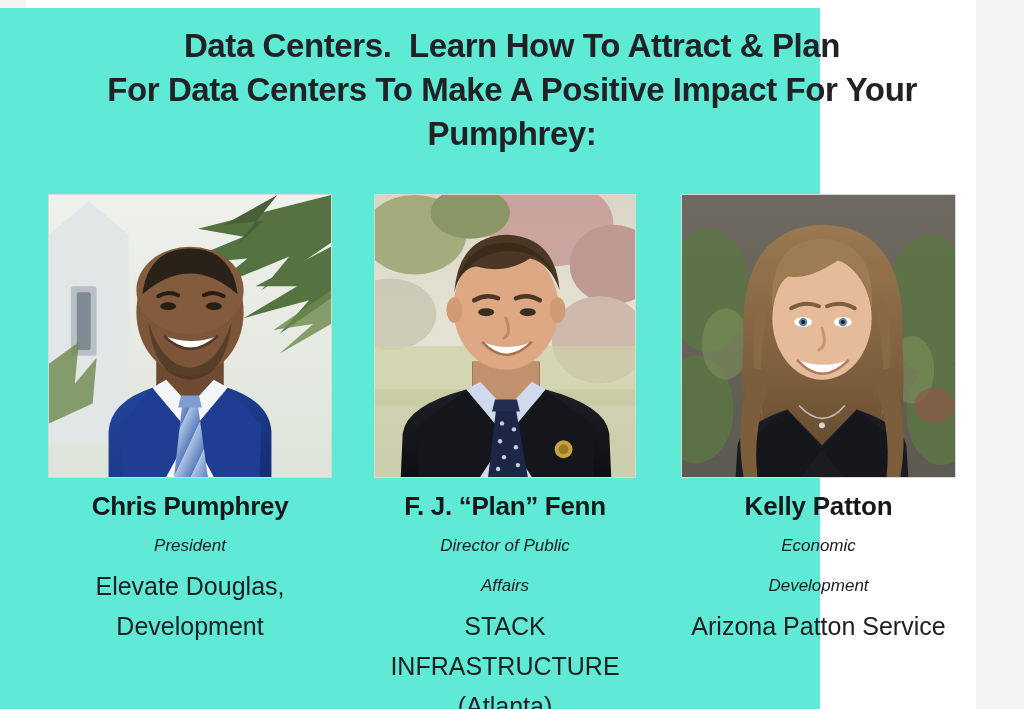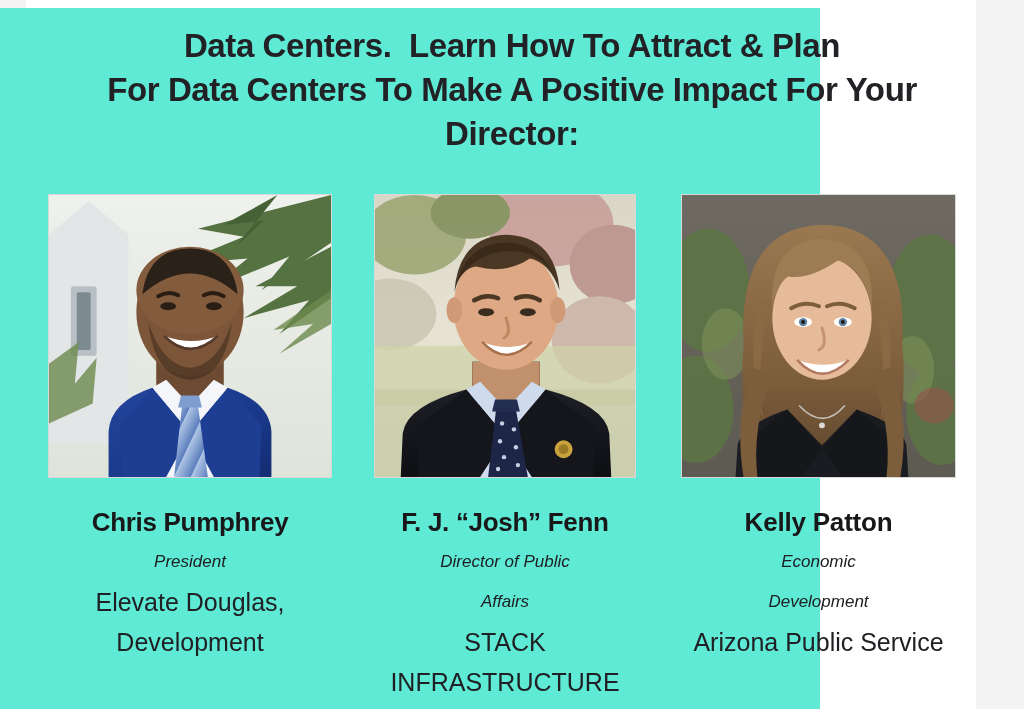--- a/index.html
+++ b/index.html
@@ -85,21 +85,21 @@
     overflow: hidden;
     position: relative;
     background: #e9e9e9;
   }
   .speaker-2 .photo { height: 284px; }
   .speaker-3 .photo { height: 284px; }
 
   .photo svg { display: block; width: 100%; height: 100%; }
 
   .caption {
-    margin-top: 24px;
+    margin-top: 8px;
     text-align: center;
   }
 
   .sp-name {
     font-size: 26px;
     font-weight: 700;
     line-height: 40px;
     letter-spacing: -0.3px;
     color: #18181b;
     white-space: nowrap;
@@ -127,21 +127,21 @@
 <body>
 
 <div class="page-band-left"></div>
 <div class="page-band-right"></div>
 
 <div class="page">
 
   <div class="heading">
     <span class="hl">Data Centers.  Learn How To Attract &amp; Plan</span>
     <span class="hl">For Data Centers To Make A Positive Impact For Your</span>
-    <span class="hl">Director:</span>
+    <span class="hl">Pumphrey:</span>
   </div>
 
   <div class="speakers">
 
     <div class="speaker speaker-1">
       <div class="photo">
         <svg viewBox="0 0 284 284" preserveAspectRatio="xMidYMid slice" aria-hidden="true">
           <defs>
             <linearGradient id="p1bg" x1="0" y1="0" x2="0" y2="1">
               <stop offset="0%" stop-color="#eef1ec"></stop>
@@ -285,21 +285,21 @@
               <circle cx="144" cy="272" r="2.2"></circle>
             <circle cx="124" cy="276" r="2.2"></circle>
           </g>
           <path d="M121 206 L143 206 L146 218 L118 218 Z" fill="#232d52"></path>
 
           <circle cx="190" cy="256" r="9" fill="#caa23d"></circle>
           <circle cx="190" cy="256" r="5" fill="#9a7a25"></circle>
         </svg>
       </div>
       <div class="caption">
-        <div class="sp-name">F. J. “Josh” Fenn</div>
+        <div class="sp-name">F. J. “Plan” Fenn</div>
         <div class="sp-role">
           <span class="sp-line">Director of Public</span>
           <span class="sp-line">Affairs</span>
         </div>
         <div class="sp-org">
           <span class="sp-line">STACK</span>
           <span class="sp-line">INFRASTRUCTURE</span>
           <span class="sp-line">(Atlanta)</span>
         </div>
       </div>
@@ -369,19 +369,19 @@
           <circle cx="141" cy="232" r="3" fill="#e6e6e6" opacity="0.9"></circle>
         </svg>
       </div>
       <div class="caption">
         <div class="sp-name">Kelly Patton</div>
         <div class="sp-role">
           <span class="sp-line">Economic</span>
           <span class="sp-line">Development</span>
         </div>
         <div class="sp-org">
-          <span class="sp-line">Arizona Public Service</span>
+          <span class="sp-line">Arizona Patton Service</span>
         </div>
       </div>
     </div>
 
   </div>
 </div>
 
 </body></html>

